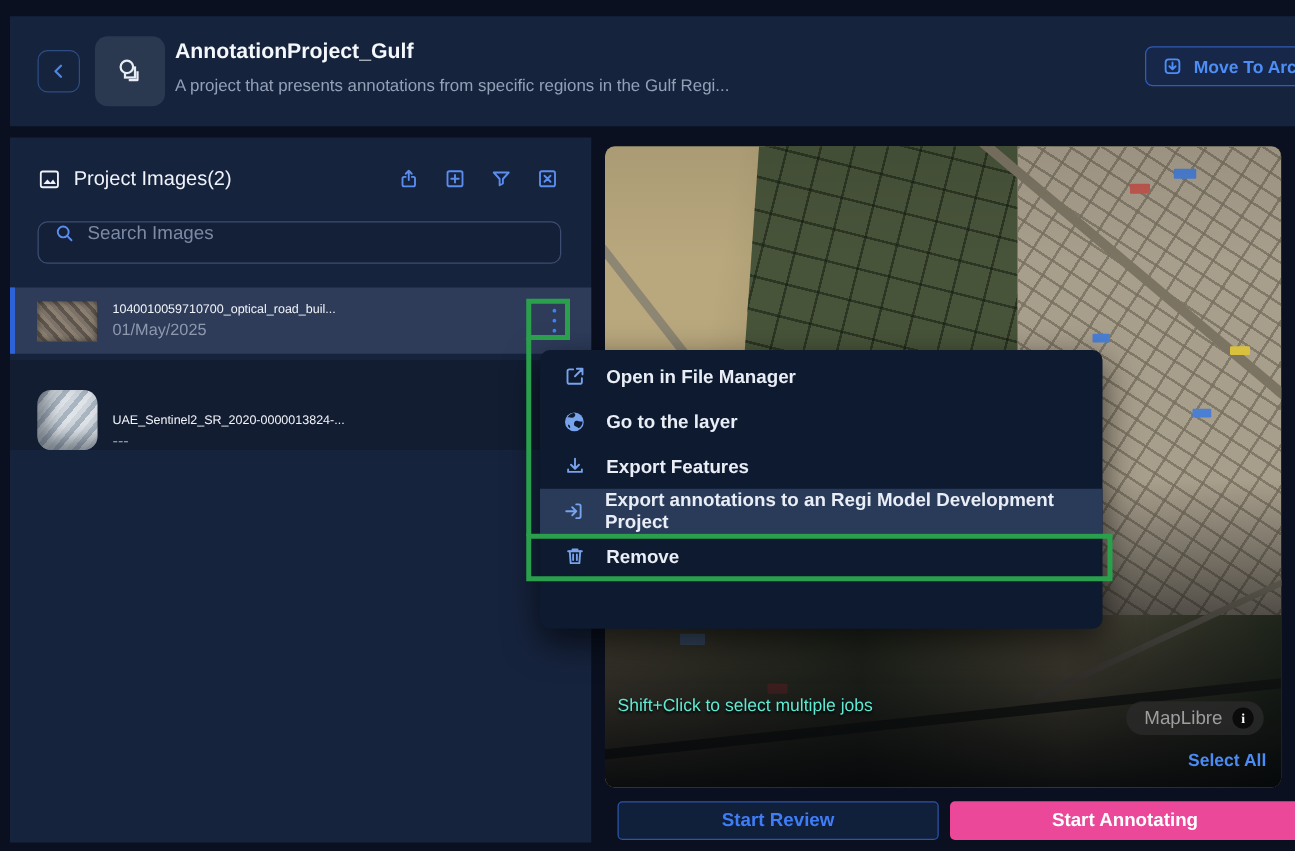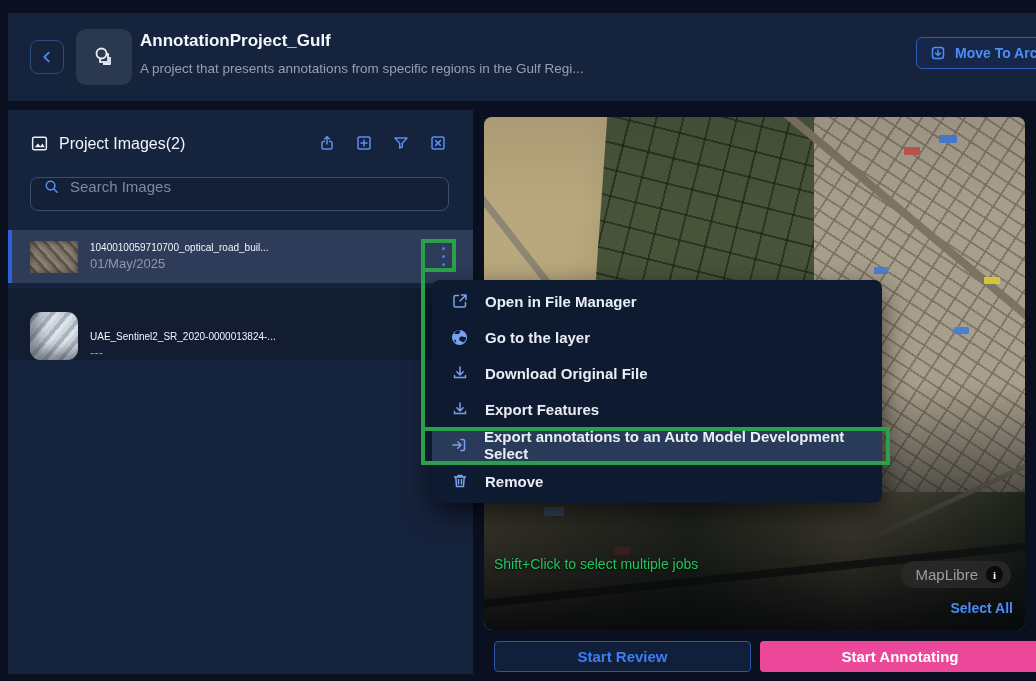--- a/index.html
+++ b/index.html
@@ -94,21 +94,21 @@
     background:linear-gradient(90deg,#8c7f60,#4a5138 38%,#958a68 68%,#3f4a30);
     background-blend-mode:normal; }
   .m-road1 { left:-30px; top:40px; width:260px; height:7px; background:#8d8673; transform:rotate(52deg); transform-origin:left top; }
   .m-road2 { left:300px; top:-10px; width:340px; height:8px; background:#7c7463; transform:rotate(40deg); transform-origin:left top; }
   .m-road3 { left:-20px; top:452px; width:620px; height:8px; background:#23271b; transform:rotate(-6deg); opacity:.8; }
   .m-road4 { left:330px; top:380px; width:280px; height:5px; background:#8d8673; transform:rotate(-25deg); }
   .roof { position:absolute; border-radius:1px; }
   .m-vignette { left:0; top:0; width:100%; height:100%;
     background:linear-gradient(180deg, rgba(0,0,0,.08) 0%, rgba(0,0,0,0) 18%, rgba(0,0,0,0) 52%, rgba(3,5,9,.55) 74%, rgba(2,4,8,.93) 100%); }
 
-  .map-hint { position:absolute; left:10px; bottom:58px; font-size:14px; color:#22c55e; text-shadow:0 1px 2px #000; }
+  .map-hint { position:absolute; left:10px; bottom:58px; font-size:14px; color:#5eead4; text-shadow:0 1px 2px #000; }
   .maplibre-pill {
     position:absolute; right:14px; bottom:42px; height:27px; padding:0 8px 0 14px;
     background:rgba(42,42,42,.78); border-radius:14px;
     display:flex; align-items:center; gap:8px;
   }
   .maplibre-pill .att { color:#9e9e9e; font-size:15px; }
   .info-dot { width:17px; height:17px; border-radius:50%; background:#0b0b0b; color:#fff;
     font-size:11px; font-weight:bold; display:flex; align-items:center; justify-content:center;
     font-family:"Liberation Serif", serif; cursor:pointer; }
   .select-all { position:absolute; right:12px; bottom:14px; color:#4b8bf5; font-size:14px; font-weight:bold; cursor:pointer; }
@@ -292,39 +292,30 @@
     </span>
     <span>Go to the layer</span>
   </div>
   <div class="menu-item">
     <span class="mi-ic">
       <svg width="18" height="18" viewBox="0 0 18 18" fill="none" stroke="#78a3ec" stroke-width="1.5" stroke-linecap="round" stroke-linejoin="round">
         <path d="M9 3v7.5 M5.8 7.8 9 11l3.2-3.2"></path>
           <path d="M3.5 11.5v2h11v-2"></path>
       </svg>
     </span>
-    <span>Download Original File</span>
-  </div>
-  <div class="menu-item">
-    <span class="mi-ic">
-      <svg width="18" height="18" viewBox="0 0 18 18" fill="none" stroke="#78a3ec" stroke-width="1.5" stroke-linecap="round" stroke-linejoin="round">
-        <path d="M9 3v7.5 M5.8 7.8 9 11l3.2-3.2"></path>
-          <path d="M3.5 11.5v2h11v-2"></path>
-      </svg>
-    </span>
     <span>Export Features</span>
   </div>
   <div class="menu-item hl">
     <span class="mi-ic">
       <svg width="18" height="18" viewBox="0 0 18 18" fill="none" stroke="#78a3ec" stroke-width="1.5" stroke-linecap="round" stroke-linejoin="round">
         <path d="M11 3.5h2A1.5 1.5 0 0 1 14.5 5v8a1.5 1.5 0 0 1-1.5 1.5h-2"></path>
         <path d="M3 9h8 M7.8 5.8 11 9l-3.2 3.2"></path>
       </svg>
     </span>
-    <span>Export annotations to an Auto Model Development Select</span>
+    <span>Export annotations to an Regi Model Development Project</span>
   </div>
   <div class="menu-item">
     <span class="mi-ic">
       <svg width="18" height="18" viewBox="0 0 18 18" fill="none" stroke="#78a3ec" stroke-width="1.5" stroke-linecap="round" stroke-linejoin="round">
         <path d="M3.5 5h11 M7 5V3.5h4V5"></path>
         <path d="M4.8 5l.7 9.5h7l.7-9.5"></path>
         <path d="M7.5 7.5v4.5 M10.5 7.5v4.5"></path>
       </svg>
     </span>
     <span>Remove</span>

